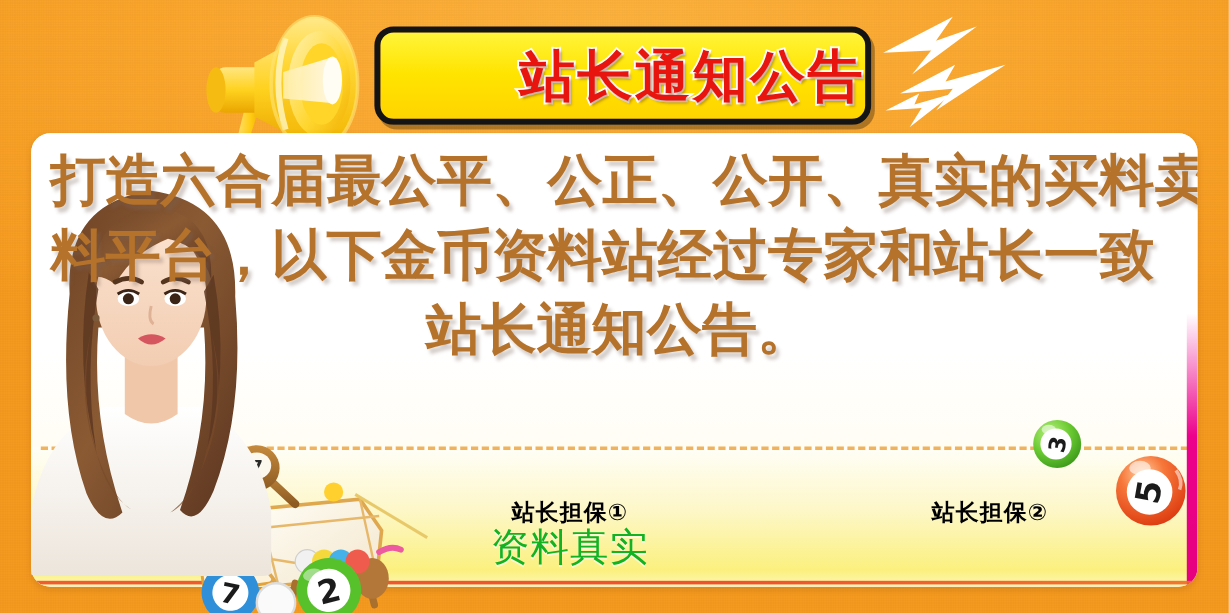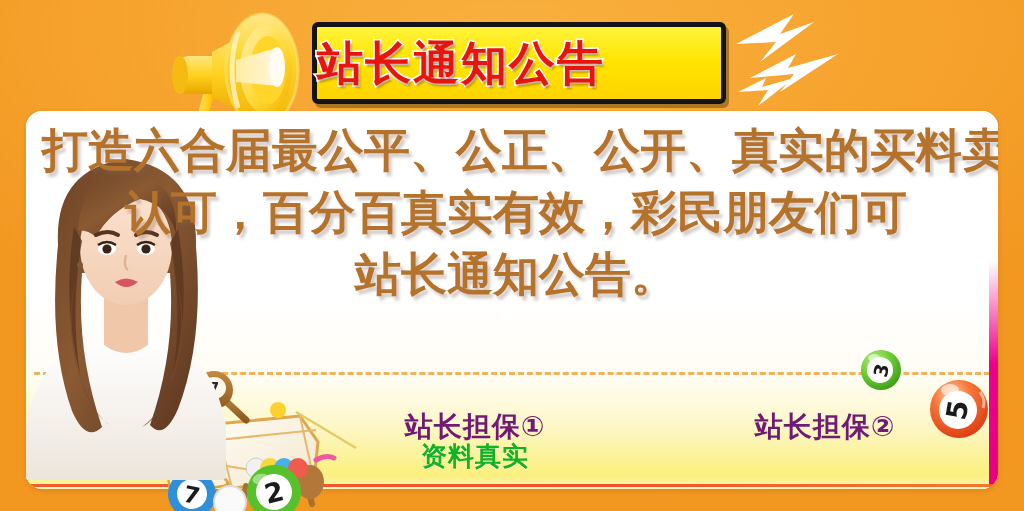--- a/index.html
+++ b/index.html
@@ -87,25 +87,25 @@
 
   
   .banner {
     position: absolute;
     left: 312px;
     top: 22px;
     width: 404px;
     height: 72px;
     background: linear-gradient(180deg,#fff43a 0%,#ffe400 48%,#ffd400 100%);
     border: 5px solid #141414;
-    border-radius: 6px;
+    border-radius: 16px;
     box-shadow: 3px 4px 0 rgba(0,0,0,.30);
     display: flex;
     align-items: center;
-    justify-content: flex-start;
+    justify-content: flex-end;
   }
   .banner-text {
     font-size: 46px;
     font-weight: 700;
     letter-spacing: 2px;
     color: #e8150f;
     line-height: 1;
     -webkit-text-stroke: 3px #ffffff;
     paint-order: stroke fill;
     text-shadow: 2px 3px 2px rgba(90,40,0,.35);
@@ -148,30 +148,30 @@
     height: 80px;
     display: flex;
     z-index: 7;
   }
   .g-item {
     flex: 1 1 0;
     text-align: center;
   }
   .g-title {
     display: block;
-    font-size: 28px;
+    font-size: 19px;
     font-weight: 700;
-    color: #701a75;
+    color: #000000;
     line-height: 26px;
     letter-spacing: 1px;
   }
   .g-sub {
     display: block;
-    font-size: 26px;
-    font-weight: 700;
+    font-size: 32px;
+    font-weight: 400;
     color: #12b222;
     line-height: 32px;
     letter-spacing: 1px;
     text-shadow: 0 1px 0 rgba(255,255,255,.6);
   }
 </style>
 </head>
 <body>
 
 <div id="stage">
@@ -244,21 +244,21 @@
 
   <div class="card">
     <div class="card-top"></div>
     <div class="card-bottom"></div>
     <div class="dashed-sep"></div>
     <div class="magenta-edge"></div>
     <div class="red-underline"></div>
 
     <div class="body-text">
       <span class="ln">打造六合届最公平、公正、公开、真实的买料卖</span>
-      <span class="ln c">认可，百分百真实有效，彩民朋友们可</span>
+      <span class="ln">料平台，以下金币资料站经过专家和站长一致</span>
       <span class="ln c">站长通知公告。</span>
     </div>
   </div>
 
   <div class="model">
     <svg viewBox="0 0 215 355" width="215" height="355" xmlns="http://www.w3.org/2000/svg">
       <defs>
         <clipPath id="clipModel">
             <rect x="0" y="0" width="215" height="355" rx="14"></rect>
           </clipPath>

